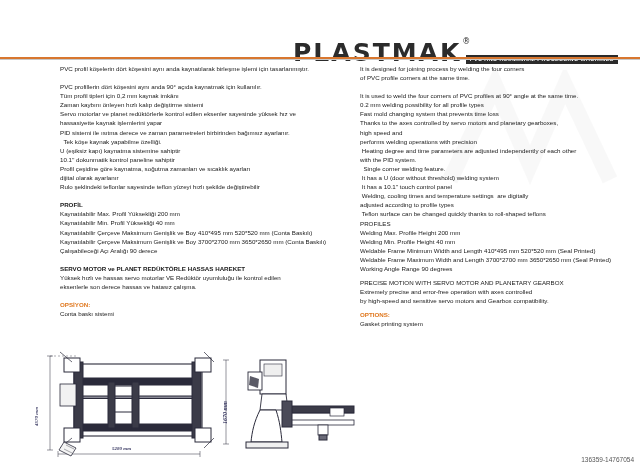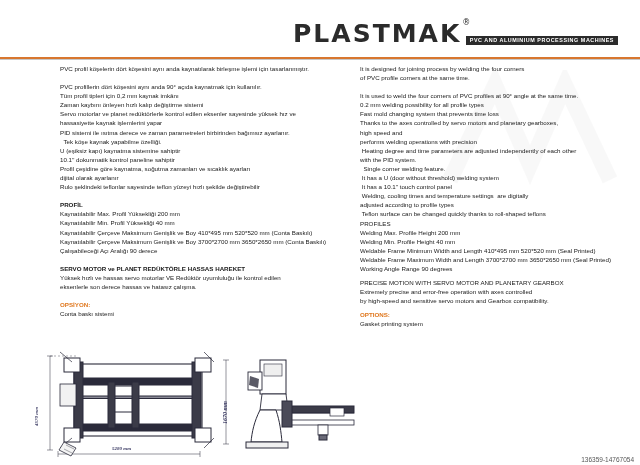--- a/index.html
+++ b/index.html
@@ -1,21 +1,21 @@
 <!DOCTYPE html>
 <html><head>
 <meta charset="utf-8">
 <style>
   html,body{margin:0;padding:0;background:#e9e9e9;}
   body{font-family:"Liberation Sans",sans-serif;}
   .page{position:relative;width:640px;height:465px;background:#ffffff;overflow:hidden;}
 
   
   .header{position:absolute;left:0;top:0;width:640px;height:58px;background:#ffffff;}
-  .logo-wrap{position:absolute;right:22px;top:21px;text-align:left;margin-left:19px;}
+  .logo-wrap{position:absolute;right:22px;top:40px;text-align:left;margin-left:19px;}
   .logo-text{font-family:"DejaVu Sans",sans-serif;font-weight:bold;font-size:25px;letter-spacing:2px;color:#2b2b2b;line-height:1;position:relative;display:inline-block;}
   .logo-reg{position:absolute;right:-9px;top:-2px;font-size:8px;font-weight:normal;letter-spacing:0;}
   .logo-tag{margin-top:2px;background:#2b2b2b;color:#ffffff;font-size:5.4px;letter-spacing:.55px;font-weight:bold;padding:1.5px 4px 1.5px 4px;display:inline-block;}
   .rule{position:absolute;left:0;top:57px;width:640px;height:1.5px;background:#d8772f;}
   .rule2{position:absolute;left:0;top:59px;width:640px;height:1px;background:#c8c8c8;}
 
   
   .watermark{position:absolute;left:430px;top:70px;width:200px;height:120px;opacity:.085;pointer-events:none;}
 
   

